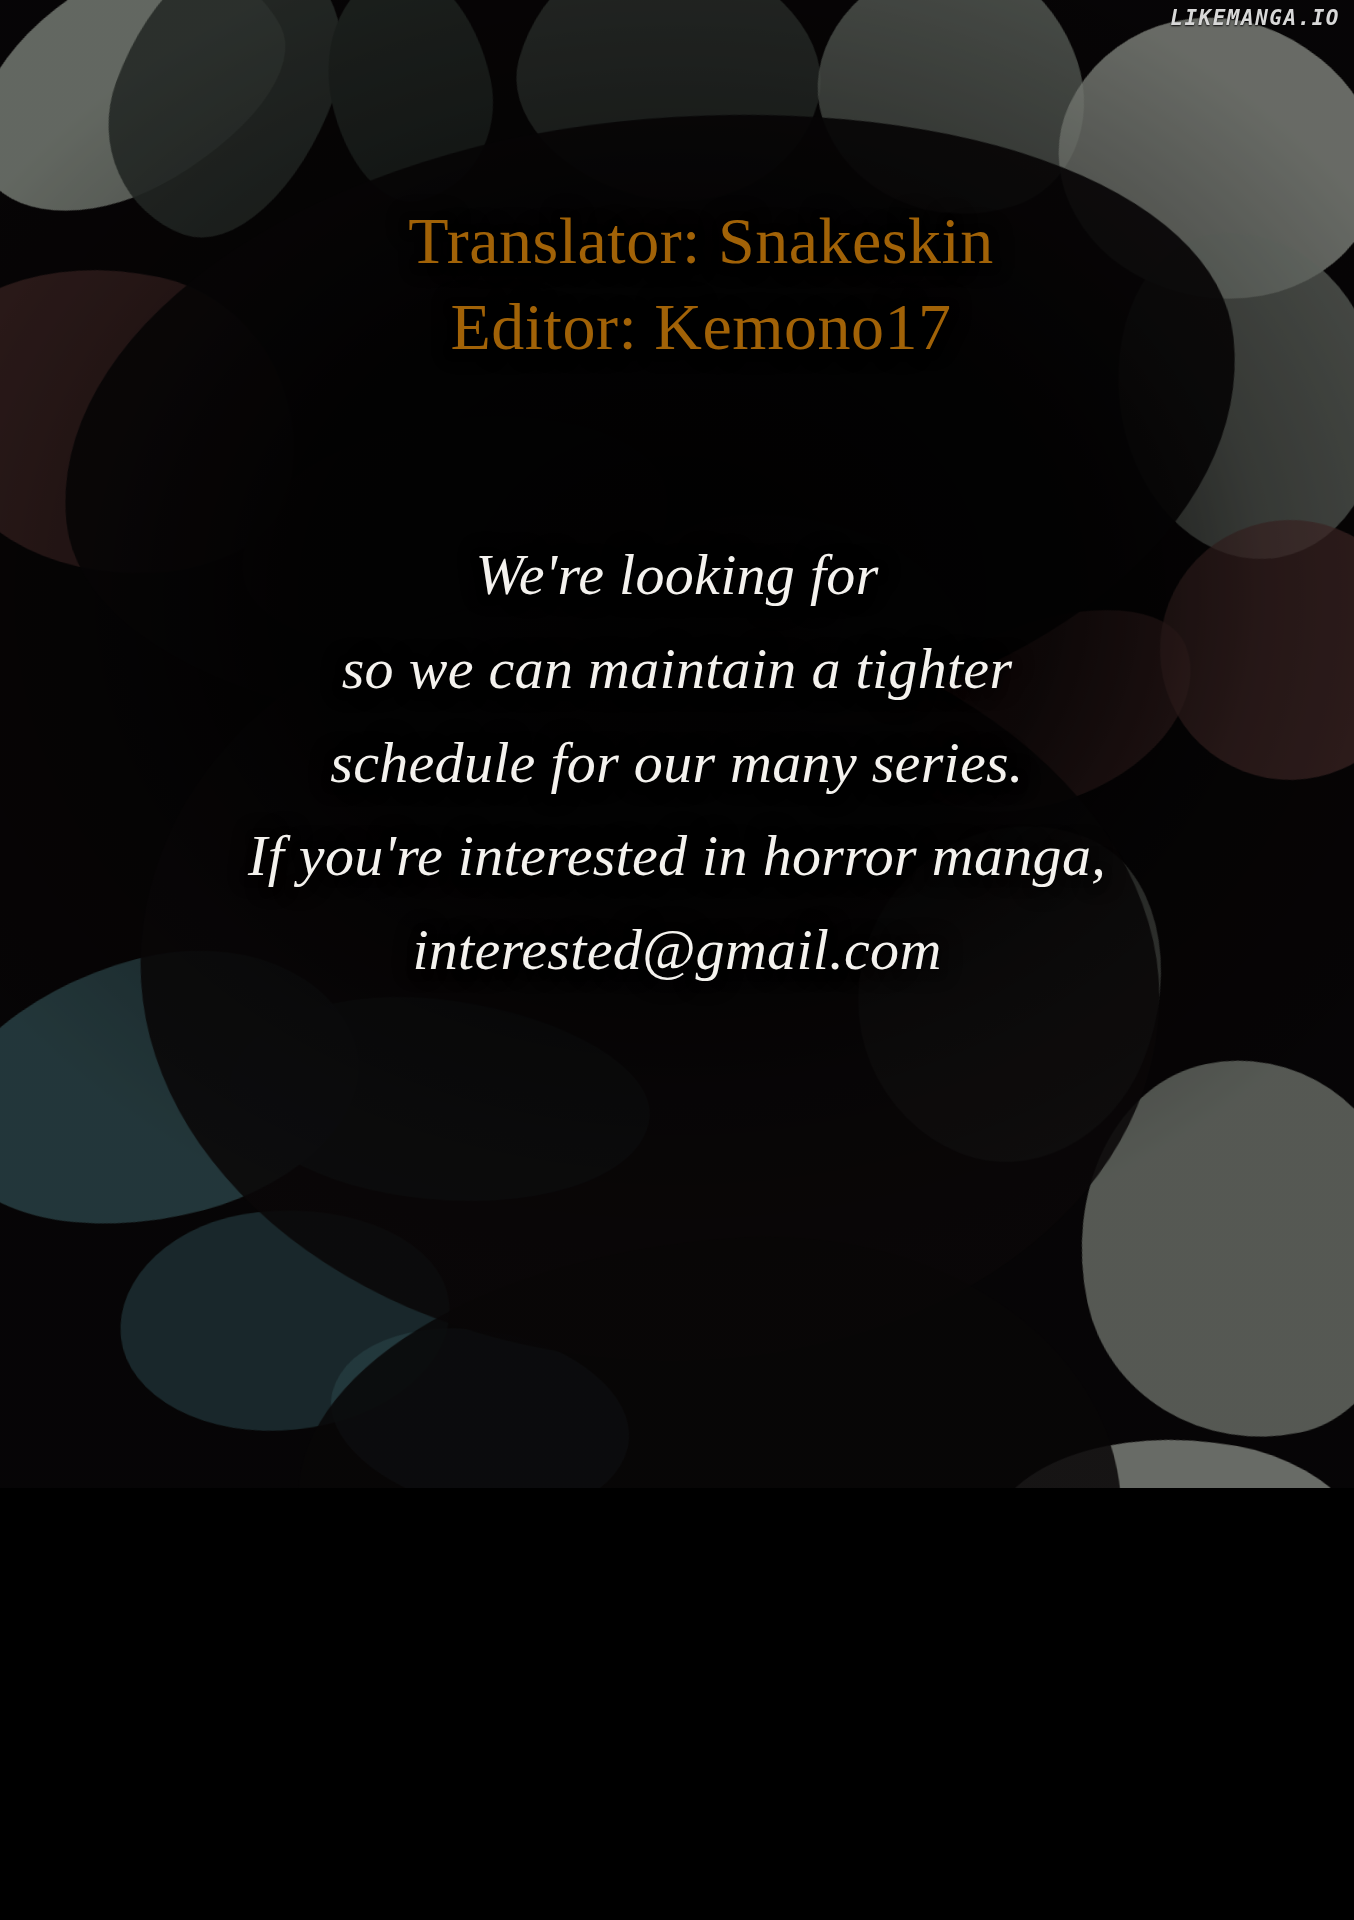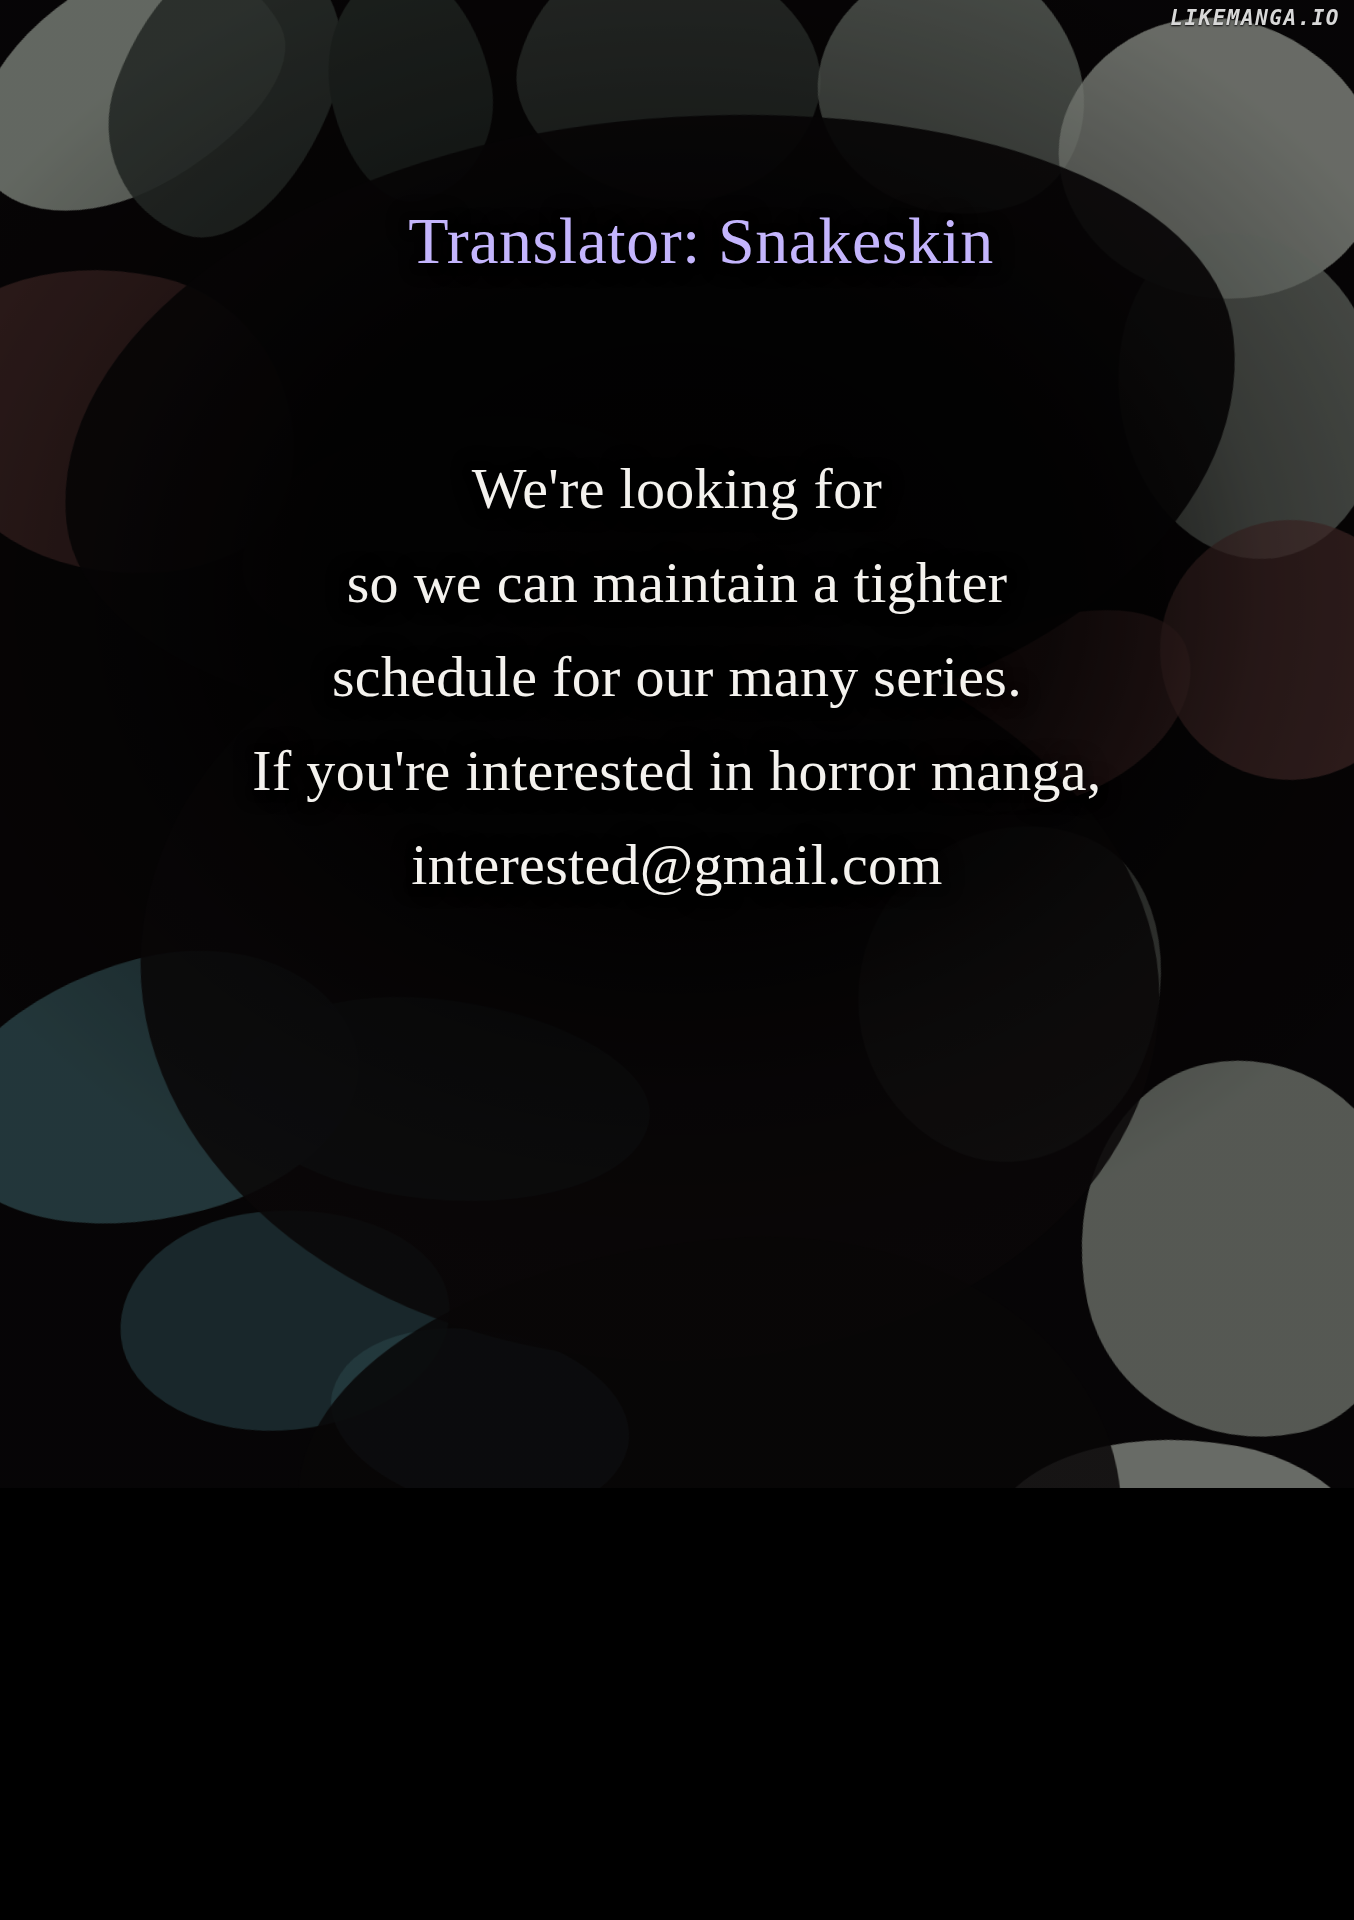--- a/index.html
+++ b/index.html
@@ -68,35 +68,36 @@
   }
   .credits {
     margin-top: 198px;
     width: 100%;
     text-align: center;
   }
   .credits .line {
     font-size: 66px;
     line-height: 1.30;
     letter-spacing: 0.5px;
-    color: #c4b5fd;
+    color: #a16207;
     text-shadow: 0 2px 10px rgba(0,0,0,0.85), 0 0 22px rgba(0,0,0,0.6);
     padding-left: 48px;
   }
   .notice {
     margin-top: 158px;
     width: 100%;
     text-align: center;
   }
   .notice .line {
     font-size: 58px;
     line-height: 1.62;
     letter-spacing: 0.3px;
     color: #f4f2ee;
     text-shadow: 0 2px 10px rgba(0,0,0,0.85), 0 0 22px rgba(0,0,0,0.6);
+    font-style: italic;
   }
 </style>
 </head>
 <body>
 
 <div class="page">
 
   <div class="bg">
 
     <div class="blob" style="left:-40px; top:-20px; width:330px; height:210px; background:#aeb6ab; border-radius:60% 40% 55% 45% / 55% 60% 40% 45%; transform:rotate(-28deg); opacity:.85;"></div>
@@ -132,20 +133,21 @@
     <div class="vignette"></div>
     <div class="darken"></div>
   </div>
 
   <div class="watermark">LIKEMANGA.IO</div>
 
   <div class="content">
 
     <div class="credits">
       <div class="line">Translator: Snakeskin</div>
+      <div class="line">Editor: Kemono17</div>
     </div>
 
     <div class="notice">
       <div class="line">We're looking for</div>
       <div class="line">so we can maintain a tighter</div>
       <div class="line">schedule for our many series.</div>
       <div class="line">If you're interested in horror manga,</div>
       <div class="line">interested@gmail.com</div>
     </div>
 

